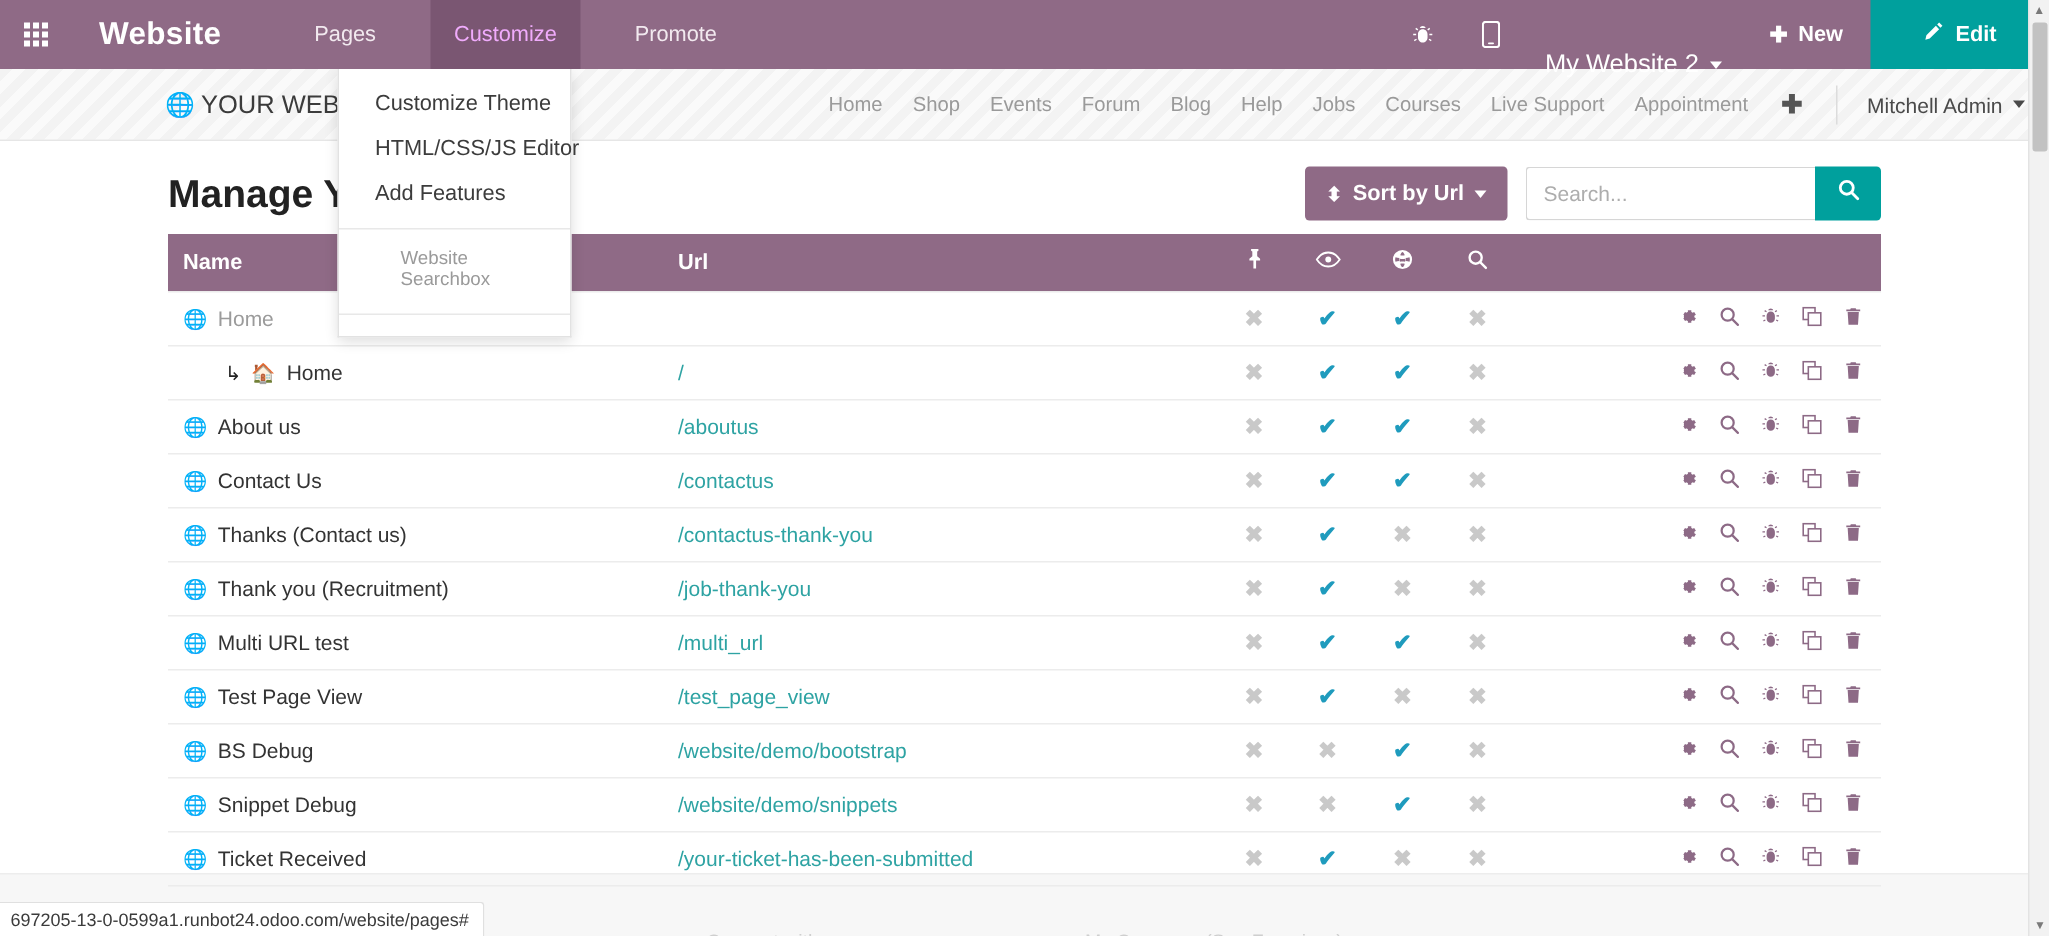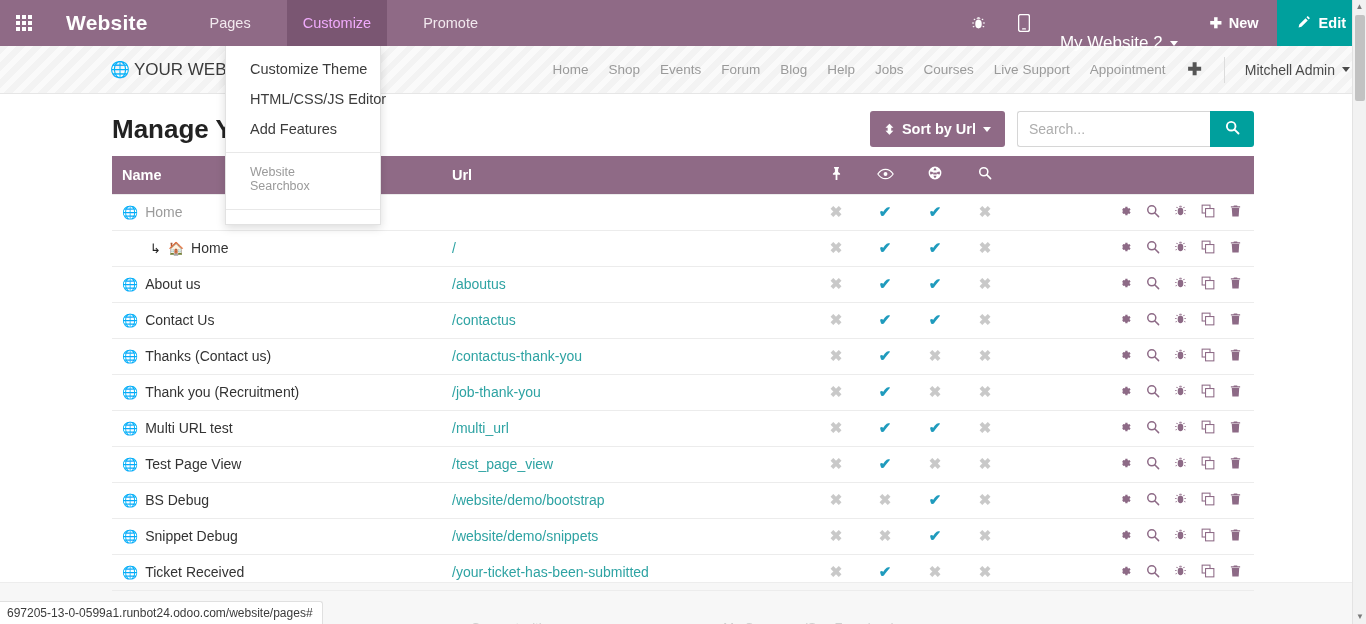--- a/index.html
+++ b/index.html
@@ -38,21 +38,21 @@
   }
   .nav-user {
     display: flex; align-items: center; gap: 7px; padding: 0 14px;
     font-size: 17px; cursor: pointer; white-space: nowrap; margin-top: 40px;
   }
   .nav-new {
     display: flex; align-items: center; gap: 7px; padding: 0 18px;
     font-size: 14.5px; font-weight: bold; cursor: pointer; white-space: nowrap;
   }
   .nav-edit {
-    display: flex; align-items: center; gap: 8px; padding: 0 20px;
+    display: flex; align-items: center; gap: 8px; padding: 0 35px;
     background: #00a09d; font-size: 14.5px; font-weight: bold; cursor: pointer;
   }
   .caret { width: 0; height: 0; border-left: 4.5px solid transparent; border-right: 4.5px solid transparent; border-top: 5px solid currentColor; display:inline-block; }
 
   
   .site-header {
     position: relative; z-index: 5;
     height: 48px; display: flex; align-items: center;
     background:
       repeating-linear-gradient(135deg, #f3f3f3 0 6px, #fafafa 6px 12px);
@@ -126,21 +126,21 @@
     position: absolute; top: 46px; left: 225px; width: 156px; z-index: 50;
     background: #fff; border: 1px solid #e2e2e2; border-top: none;
     box-shadow: 0 3px 9px rgba(0,0,0,.14);
     padding: 8px 0 6px 0;
   }
   .dd-item {
     display: block; padding: 7px 24px; font-size: 14.5px; color: #3c3c3c;
     cursor: pointer; white-space: nowrap;
   }
   .dd-sep { height: 1px; background: #e8e8e8; margin: 8px 0; }
-  .dd-label { padding: 4px 24px 8px 24px; font-size: 12.5px; color: #9a9a9a; }
+  .dd-label { padding: 4px 24px 8px 41px; font-size: 12.5px; color: #9a9a9a; }
   .dd-toggle-row {
     display: flex; align-items: center; gap: 12px; padding: 5px 24px 11px 24px;
     cursor: pointer;
   }
   .toggle {
     width: 32px; height: 17px; border-radius: 9px; background: #fff;
     border: 1px solid #d2d2d2; position: relative; flex: none;
   }
   .toggle .knob {
     position: absolute; top: 1px; left: 1.5px; width: 13px; height: 13px;

